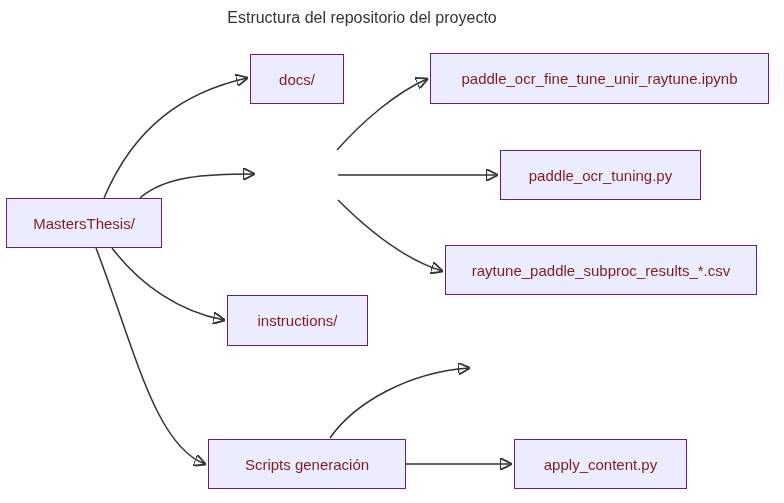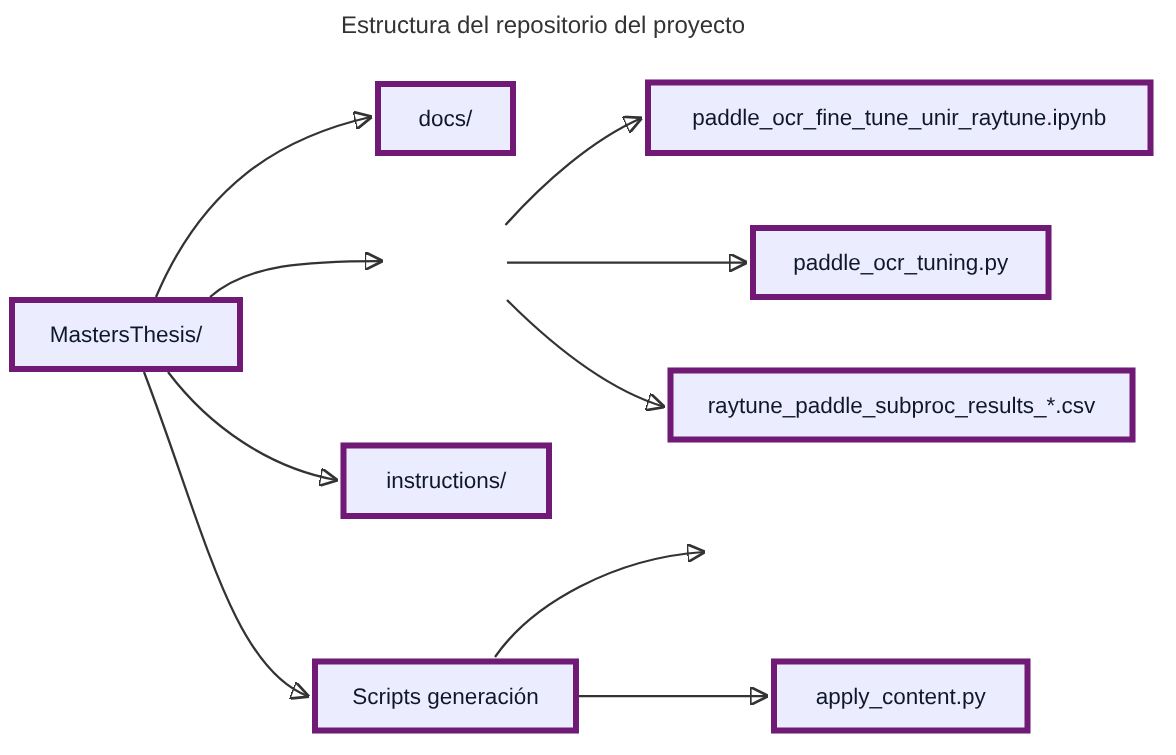--- a/index.html
+++ b/index.html
@@ -33,40 +33,40 @@
   }
   .edges path {
     fill: none;
     stroke: #333333;
     stroke-width: 1.5px;
   }
   .node {
     position: absolute;
     box-sizing: border-box;
     background: #ECECFF;
-    border: 4px solid #701a75;
-    color: #0f172a;
+    border: 1px solid #701a75;
+    color: #7f1d1d;
     font-size: 15px;
     display: flex;
     align-items: center;
     justify-content: center;
     text-align: center;
     white-space: nowrap;
     padding: 0 10px;
   }
   
   .n-root         { left: 6px;   top: 198px; width: 156px; height: 50px; }
   .n-docs         { left: 250px; top: 54px;  width: 94px;  height: 50px; }
   .n-ipynb        { left: 430px; top: 53px;  width: 339px; height: 51px; }
   .n-src          { left: 257px; top: 150px; width: 81px;  height: 50px; }
   .n-tuning       { left: 500px; top: 150px; width: 201px; height: 50px; }
   .n-csv          { left: 445px; top: 245px; width: 312px; height: 50px; }
   .n-instructions { left: 227px; top: 295px; width: 141px; height: 51px; }
   .n-generate     { left: 472px; top: 343px; width: 256px; height: 50px; }
-  .n-scripts      { left: 208px; top: 439px; width: 178px; height: 50px; align-items: center; }
+  .n-scripts      { left: 208px; top: 439px; width: 198px; height: 50px; align-items: center; }
   .n-apply        { left: 514px; top: 439px; width: 173px; height: 50px; }
 </style>
 </head>
 <body>
 
 <div class="canvas">
 
   <div class="title">Estructura del repositorio del proyecto</div>
 
   <svg class="edges" width="784" height="503" viewBox="0 0 784 503" xmlns="http://www.w3.org/2000/svg">

